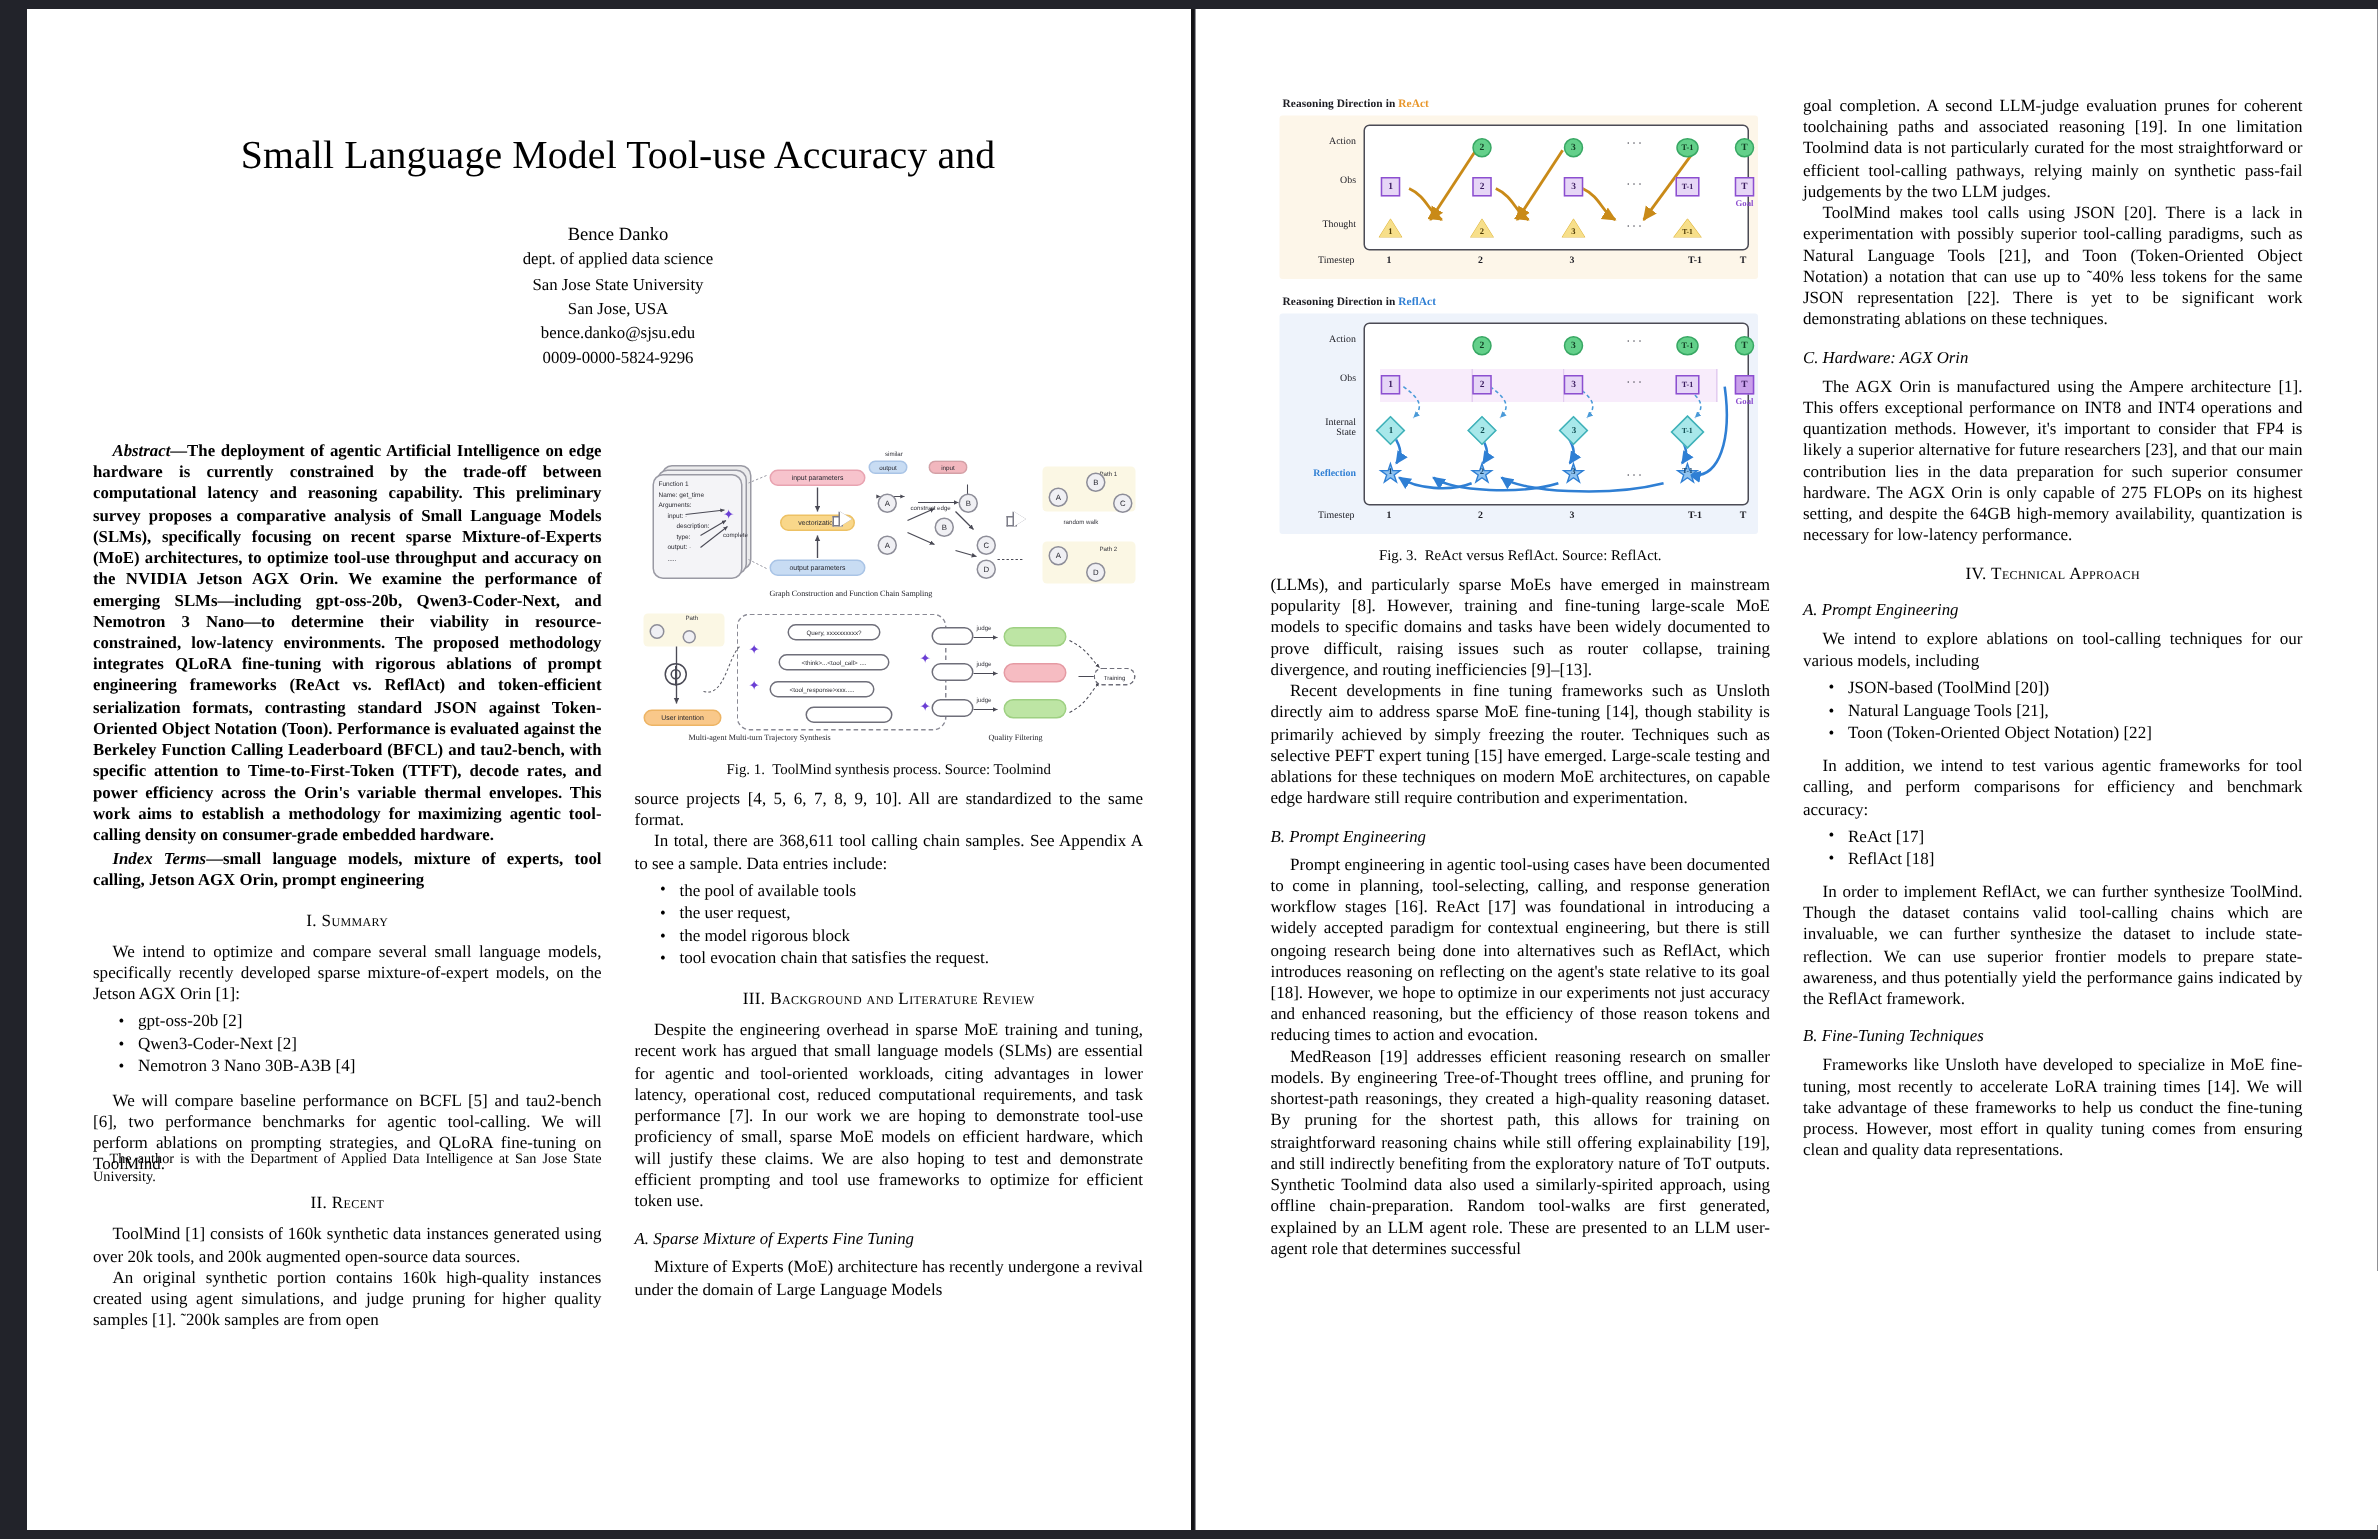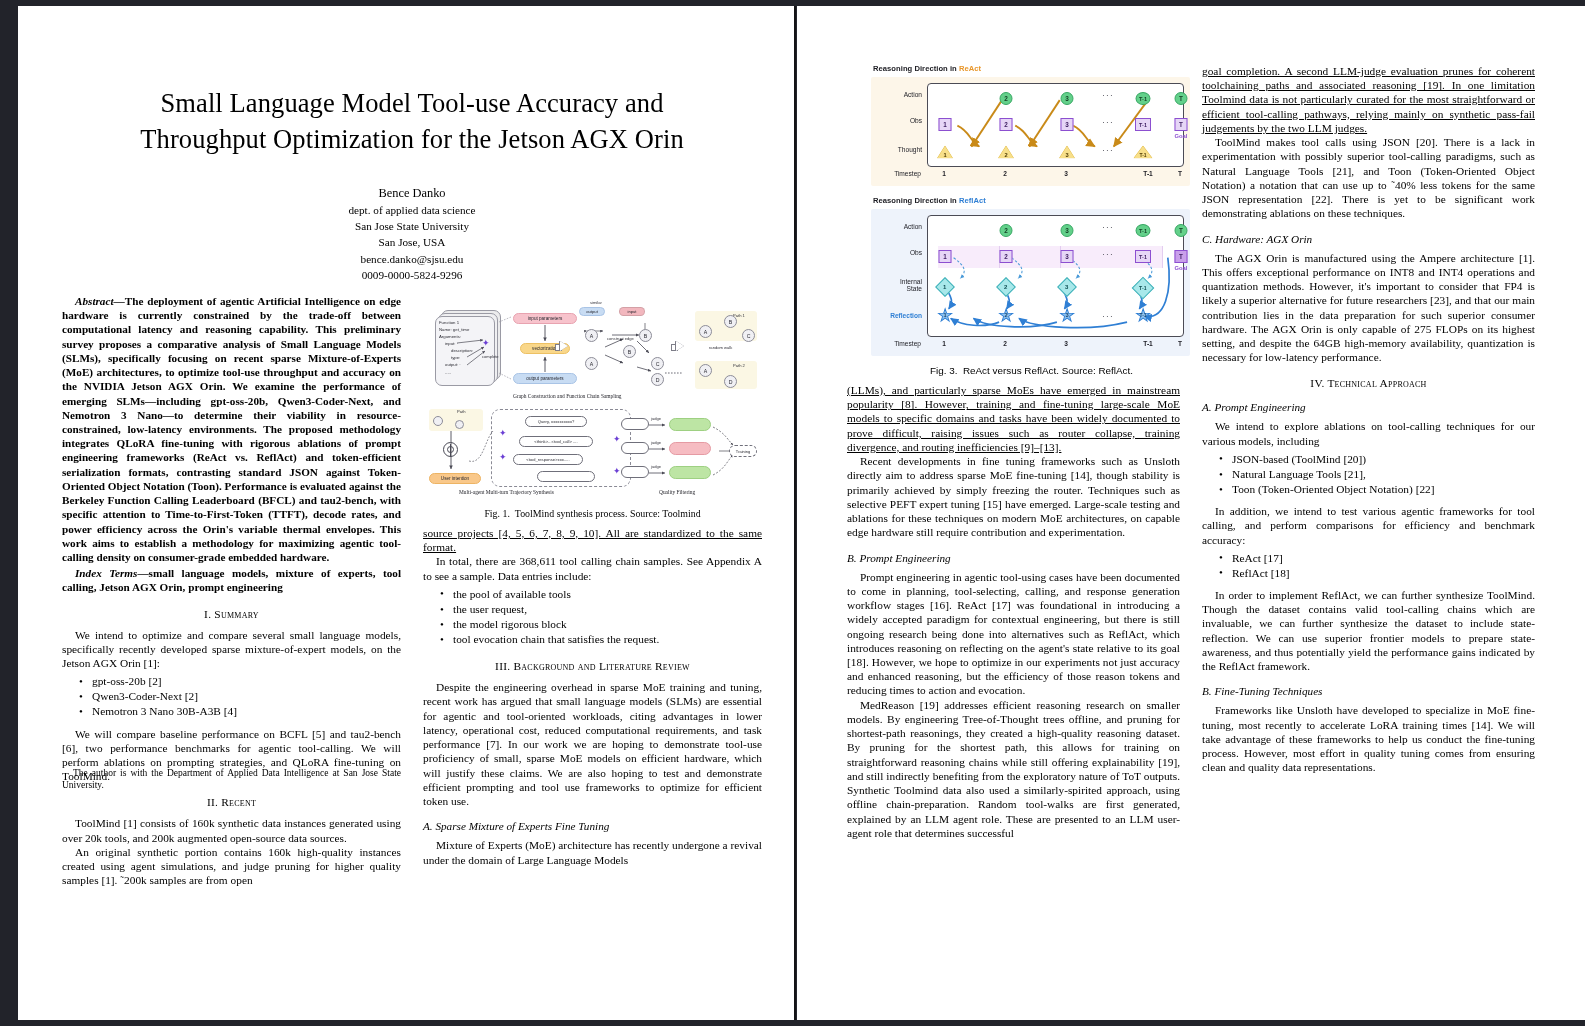--- a/index.html
+++ b/index.html
@@ -67,21 +67,21 @@
   p.body {
     margin: 0;
     text-indent: 13px;
     text-align: justify;
     font-size: 11.35px;
     line-height: 1.255;
     color: #000;
     hyphens: auto;
     -webkit-hyphens: auto;
   }
-  p.body.noind { text-indent: 0; text-decoration: underline; }
+  p.body.noind { text-indent: 0; }
   p.abstract {
     margin: 0;
     text-indent: 13px;
     text-align: justify;
     font-size: 11.2px;
     line-height: 1.27;
     font-weight: bold;
     color: #000;
     hyphens: auto;
     -webkit-hyphens: auto;
@@ -283,21 +283,21 @@
   .swirl::before{
     content:"";position:absolute;left:3px;top:3px;right:3px;bottom:3px;
     border-radius:50%;border:1px solid #4a4a55;
   }
   .swirl::after{
     content:"";position:absolute;left:6px;top:1px;width:1px;height:13px;
     background:#4a4a55;
   }
 
   
-  .fig2 { position: relative; width: 333px; font-family: Liberation Sans, sans-serif; margin-left: 18px; }
+  .fig2 { position: relative; width: 333px; font-family: Liberation Serif, serif; }
 
   .f2panel { position: relative; width: 319px; margin-left: 6px; }
   .f2-head {
     font-size: 7.6px;
     font-weight: bold;
     color: #1c1c22;
     margin: 0 0 4px 2px;
     letter-spacing: .05px;
   }
   .f2-head .react  { color: #e8962a; }
@@ -431,21 +431,20 @@
 </head>
 <body>
 
 <div id="viewer">
 
   <div class="page" id="page-left">
     <div class="p1-inner">
 
       <h1 class="paper-title">
         <span>Small Language Model Tool-use Accuracy and</span><br>
-        <span>Throughput Optimization for the Jetson AGX Orin</span>
       </h1>
 
       <div class="author-block">
         <div class="author-name">Bence Danko</div>
         <div>dept. of applied data science</div>
         <div>San Jose State University</div>
         <div>San Jose, USA</div>
         <div>bence.danko@sjsu.edu</div>
         <div>0009-0000-5824-9296</div>
       </div>

